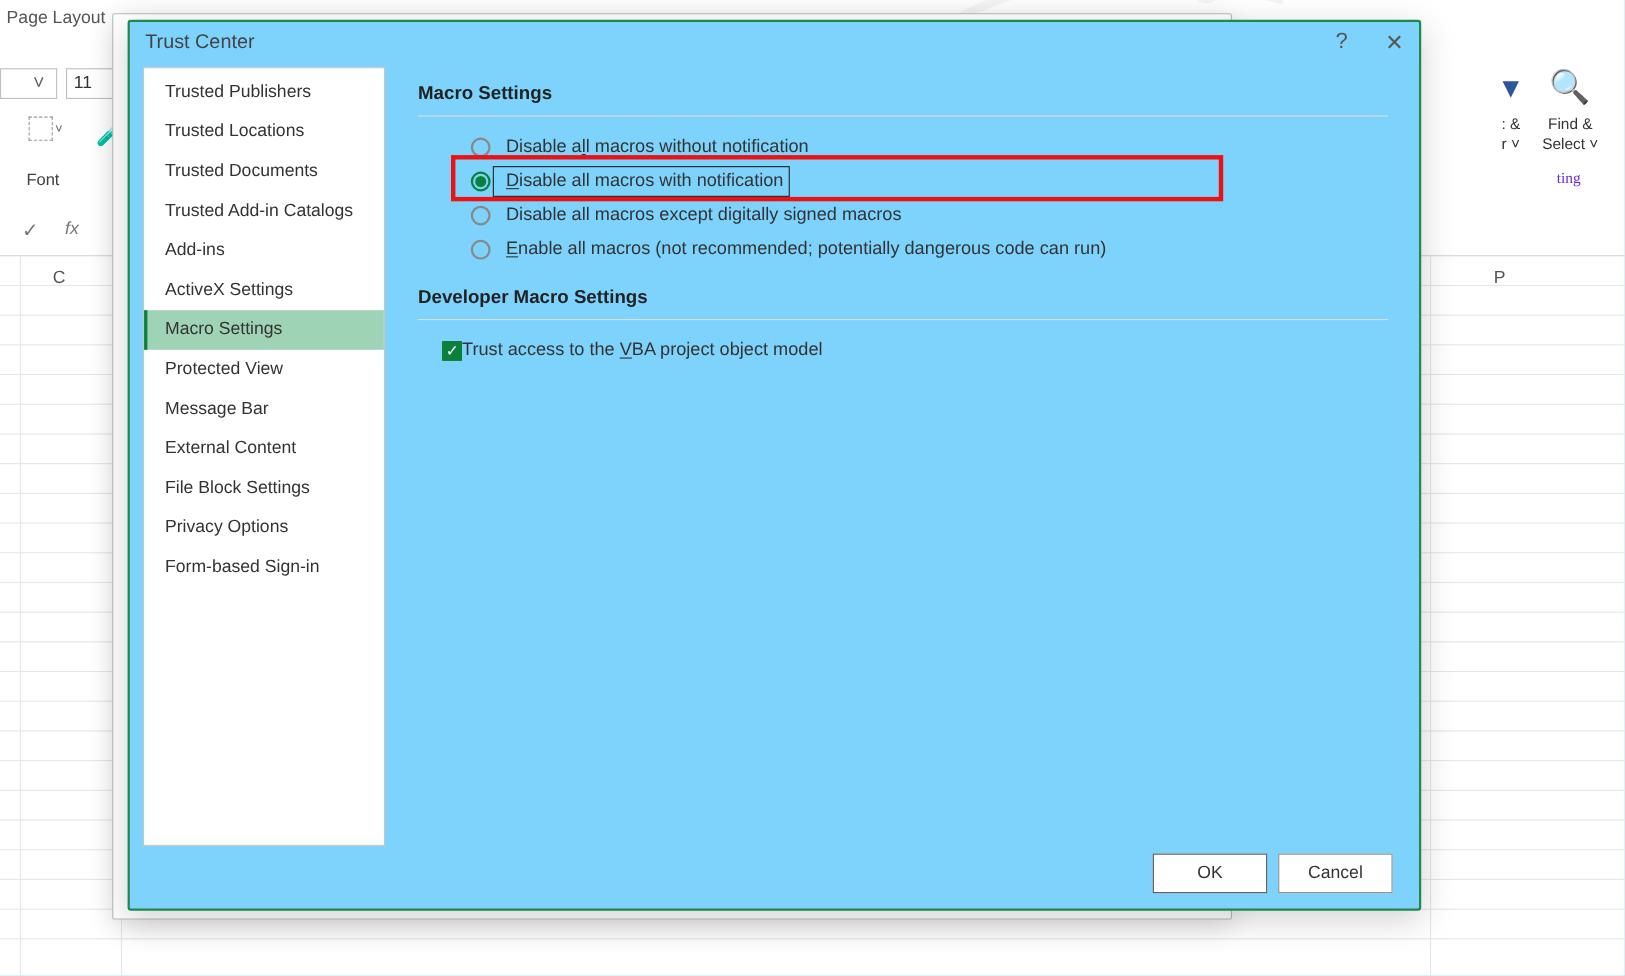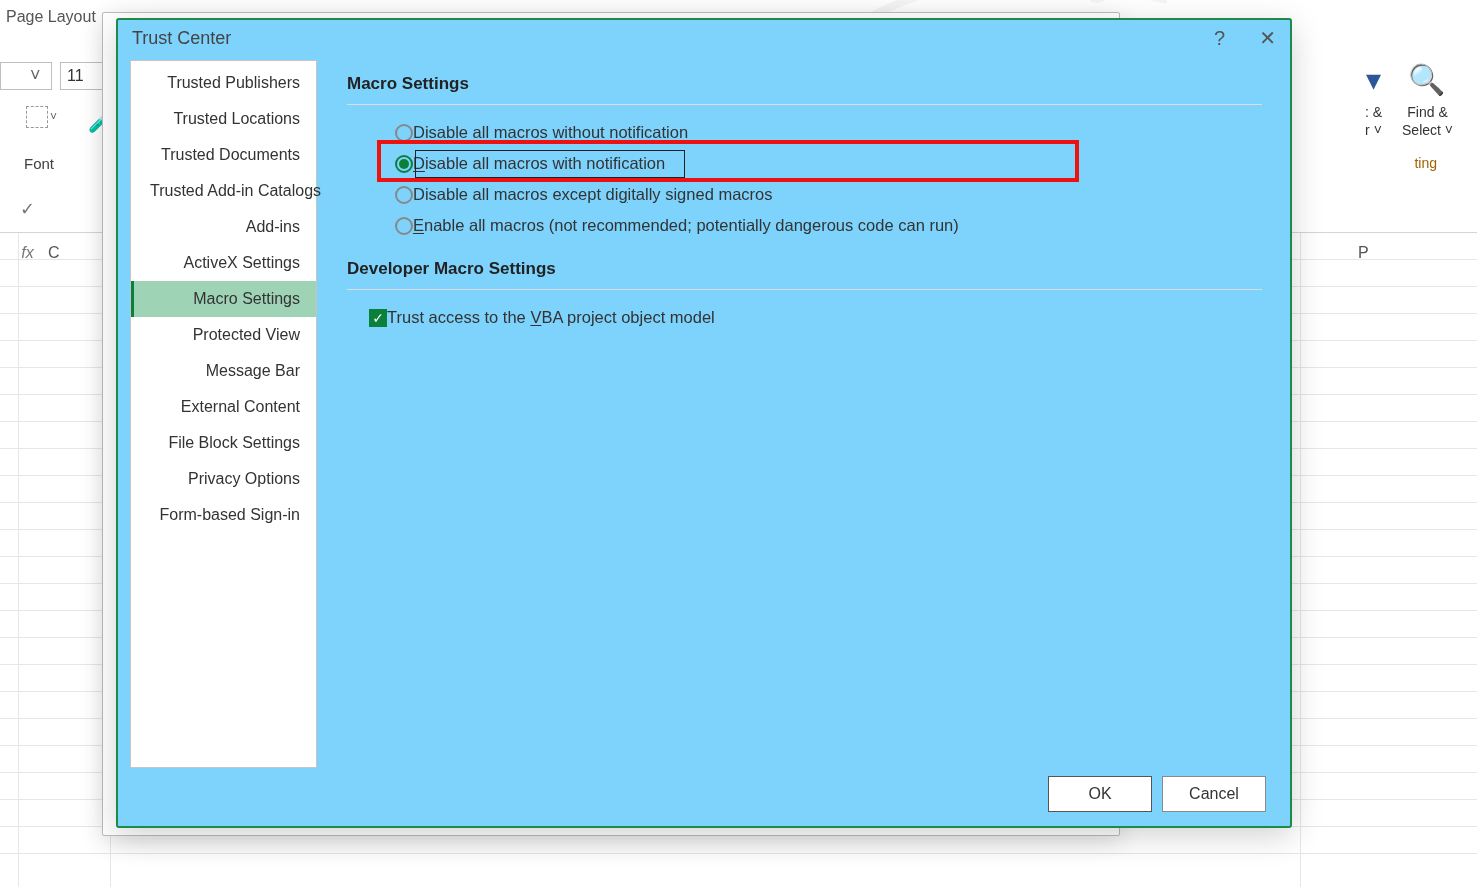--- a/index.html
+++ b/index.html
@@ -44,33 +44,33 @@
     position: absolute; left: 26px; top: 106px; width: 22px; height: 22px;
     border: 1px dashed #999;
   }
   .bg-borders-dd {
     position: absolute; left: 50px; top: 110px; font-size: 12px; color:#666;
   }
   .bg-fill {
     position: absolute; left: 88px; top: 110px; font-size: 20px;
   }
   .bg-fx {
-    position: absolute; top: 198px; left: 20px; display:flex; align-items:center; gap: 24px; color:#777;flex-direction:column;
+    position: absolute; top: 198px; left: 20px; display:flex; align-items:center; gap: 24px; color:#777;
   }
   .bg-fx .check::before { content:"✓"; font-size:18px; }
   .bg-fx .fx { font-style: italic; font-size: 16px; }
   .bg-colhdr-c { position:absolute; top:244px; left:48px; font-size:16px; color:#555; }
   .bg-colhdr-p { position:absolute; top:244px; left:1358px; font-size:16px; color:#555; }
   .bg-right {
     position:absolute; top: 60px; right: 24px; display:flex; gap:20px;
     text-align:center; pointer-events:auto;
   }
   .bg-right .itm { font-size:14px; color:#333; line-height:1.3; }
   .bg-right .itm .icon { display:block; font-size:30px; color:#2b579a; margin-bottom:4px; }
-  .bg-right-row2 { position:absolute; top:155px; right:40px; color:#a16207; }
+  .bg-right-row2 { position:absolute; top:155px; right:40px; color:#6d28d9;font-family:Liberation Serif, serif; }
 
   .bg-grid {
     position:absolute; top: 232px; left: 0; right:0; bottom:0;
     border-top:1px solid #d4d4d4;
   }
   .bg-grid .row { height:27px; border-bottom:1px solid #e6e6e6; }
   .bg-grid .vline { position:absolute; top:0; bottom:0; border-left:1px solid #e6e6e6; }
 
   
   .dialog-back {
@@ -91,48 +91,47 @@
   .dlg-title-row {
     display:flex; align-items:center; justify-content:space-between;
     padding: 6px 8px 10px 14px;
   }
   .dlg-title { font-size: 18px; color:#444; }
   .dlg-title-icons { display:flex; gap: 34px; align-items:center; padding-right:6px; }
   .dlg-title-icons span { font-size: 20px; color:#555; cursor:pointer; }
 
   .dlg-body { display:flex; flex: 1 1 auto; padding: 0 12px 0 12px; min-height:0; }
   .sidebar {
-    width: 187px;
+    width: 220px;
     border: 1px solid #c5c5c5;
     background:#fff;
     margin: 0 0 0 0;
     padding: 4px 0;
     height: 708px;
-    text-align: right;
   }
   .sidebar .nav-item {
     padding: 9px 16px;
     font-size: 16px;
     color:#333;
     cursor: pointer;
     border-left: 3px solid transparent;
     white-space: nowrap;
   }
   .sidebar .nav-item.selected {
     background: #9fd3b6;
     border-left: 3px solid #0b803b;
   }
 
   .panel {
     flex: 1; padding: 6px 0 0 30px;
   }
   .section-title { font-weight: bold; font-size: 17px; color:#222; margin: 8px 0 10px 0; }
   hr.sec { border:0; border-top:1px solid #ddd; margin: 0 16px 12px 0; }
 
-  .radio-row { display:flex; align-items:center; padding: 6px 0 6px 48px; font-size: 16.5px; }
+  .radio-row { display:flex; align-items:center; gap: 14px; padding: 6px 0 6px 48px; font-size: 16.5px; }
   .radio-row.highlight { position:relative; }
   .radio-row.highlight .redbox {
     position:absolute; left: 30px; top:-8px; width: 702px; height: 42px;
     border: 4px solid #e11; pointer-events:none;
   }
   .radio-row.highlight .inner-focus {
     position:absolute; left: 68px; top: 2px; height: 28px; width: 270px;
     border: 1.5px solid #222; pointer-events:none;
   }
   .radio {

